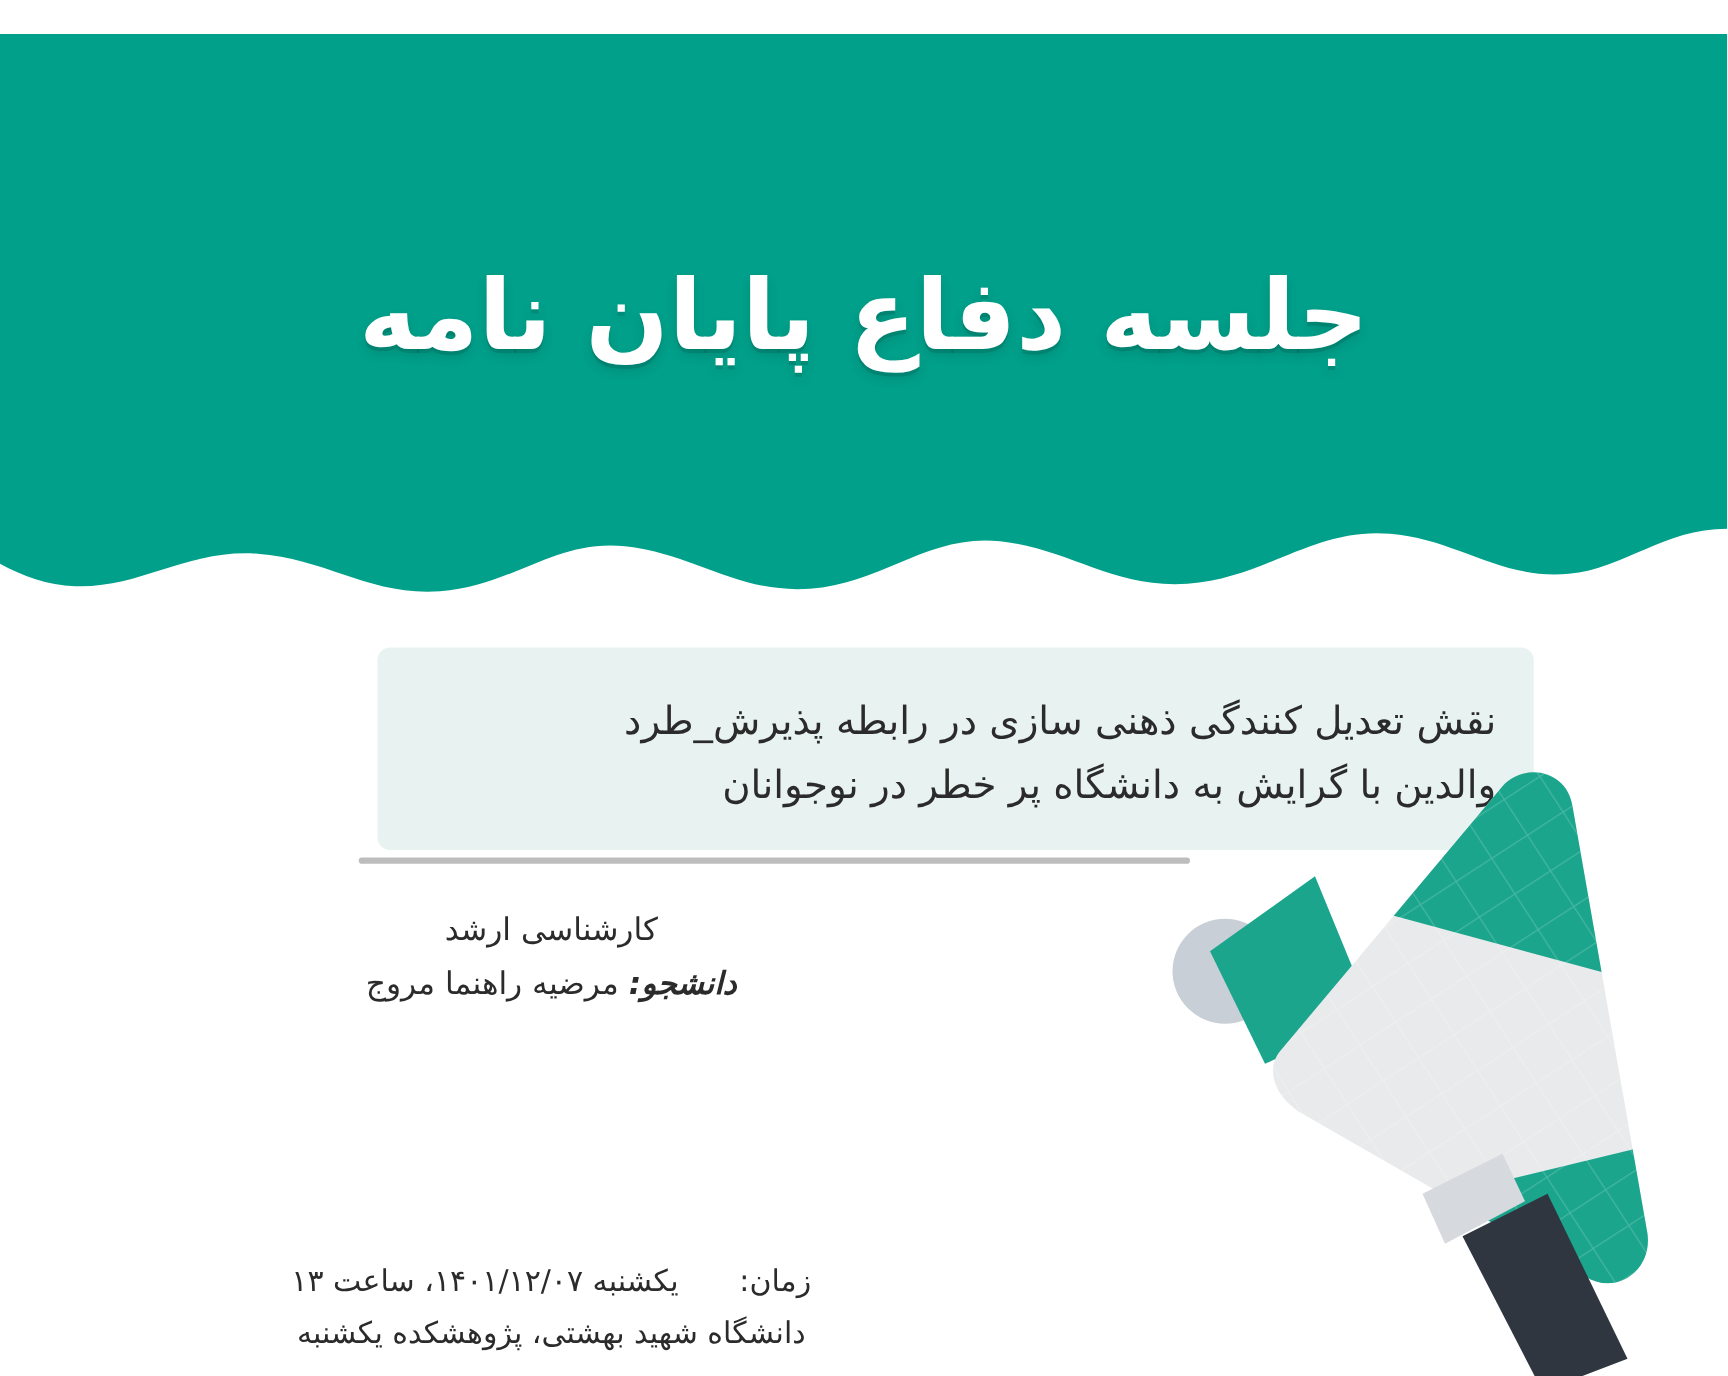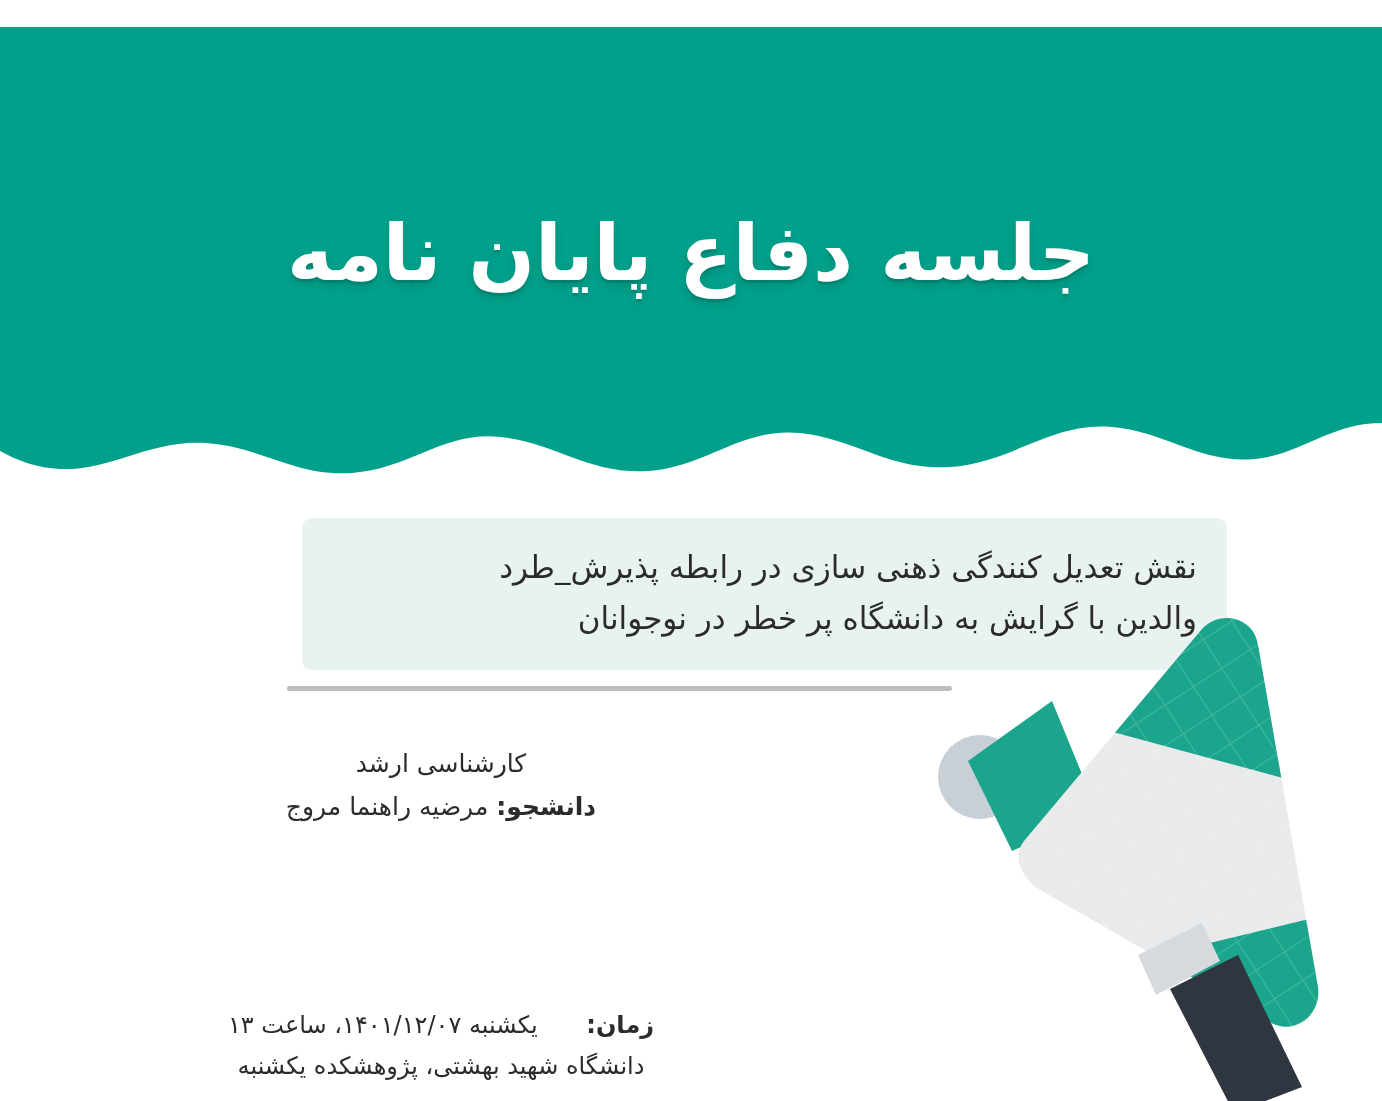--- a/index.html
+++ b/index.html
@@ -60,21 +60,21 @@
   }
 
   
   .title-block {
     position: absolute;
     top: 518px;
     right: 155px;
     width: 925px;
     background: #e8f3f1;
     border-radius: 10px;
-    padding: 24px 30px 26px 30px;
+    padding: 34px 30px 26px 30px;
     direction: rtl;
     text-align: right;
   }
   .title-line {
     font-size: 31px;
     color: #2b2b2b;
     line-height: 1.65;
     white-space: nowrap;
   }
 
@@ -85,50 +85,50 @@
     right: 430px;
     width: 665px;
     height: 5px;
     background: #bdbdbd;
     border-radius: 3px;
   }
 
   
   .info-block {
     position: absolute;
-    top: 742px;
+    top: 722px;
     left: 0;
     width: 1382px;
     direction: rtl;
     text-align: center;
   }
   .info-line {
     font-size: 25px;
     color: #2b2b2b;
     line-height: 1.72;
     padding-right: 500px;
   }
-  .info-line .lbl { font-weight: bold; }
+  .info-line .lbl { font-weight: bold; font-style: italic; }
 
   
   .footer-block {
     position: absolute;
     top: 1005px;
     left: 0;
     width: 1382px;
     direction: rtl;
     text-align: center;
   }
   .footer-line {
     font-size: 24px;
     color: #2b2b2b;
     line-height: 1.72;
     padding-right: 500px;
   }
-  .footer-line .lbl { font-weight: bold; margin-left: 41px; }
+  .footer-line .lbl { font-weight: normal; margin-left: 41px; }
 
   
   .megaphone {
     position: absolute;
     right: -40px;
     bottom: -10px;
     width: 520px;
     height: 560px;
     z-index: 3;
   }

